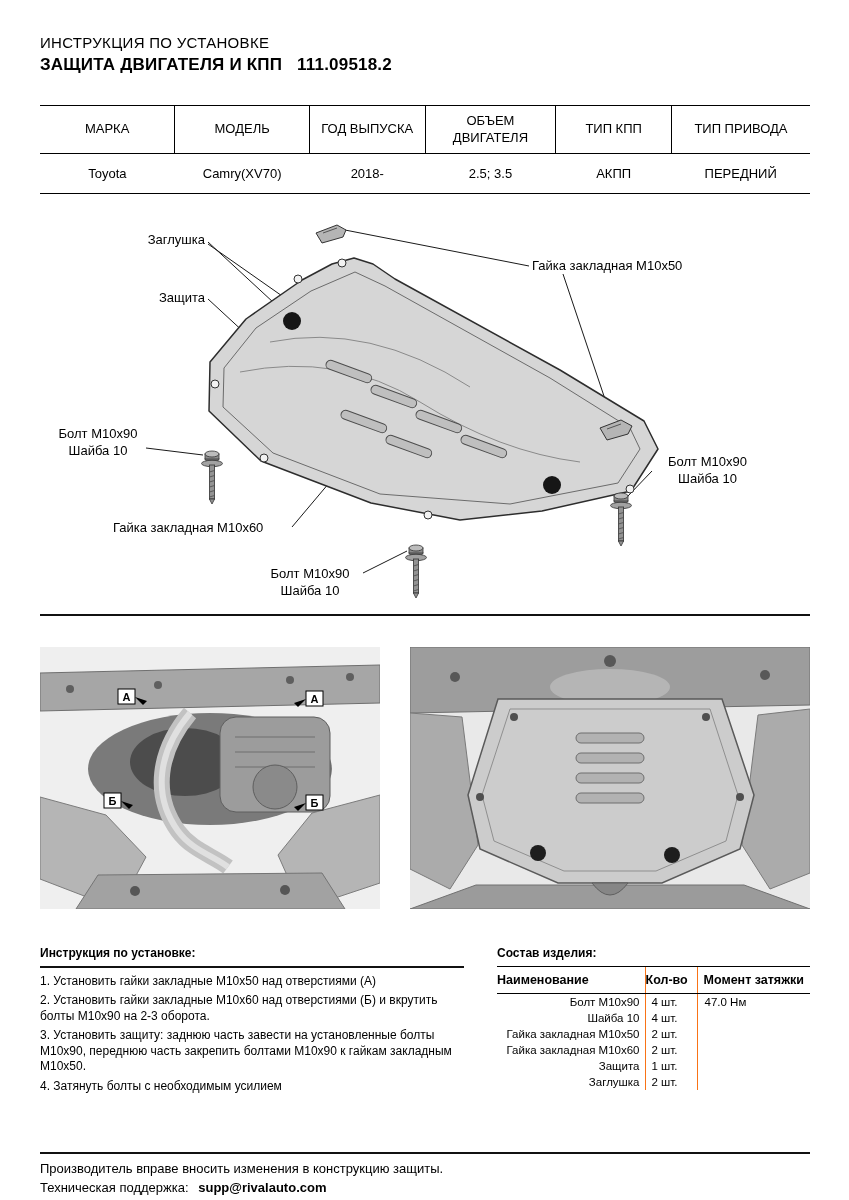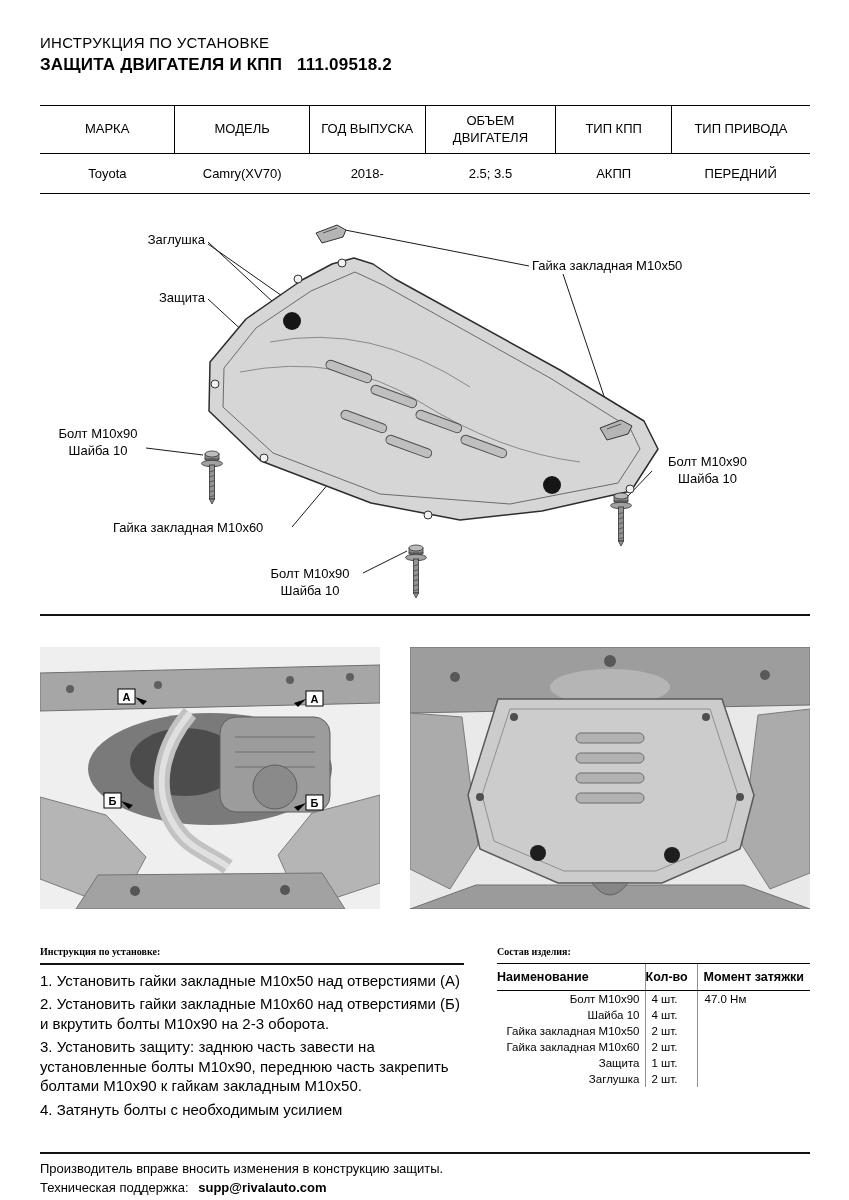--- a/index.html
+++ b/index.html
@@ -24,22 +24,22 @@
   table.spec td {
     font-size:13px; height:40px; border-bottom:1.5px solid #000;
     text-align:center; vertical-align:middle;
   }
 
   .dlabel { position:absolute; font-size:13px; line-height:1.3; white-space:nowrap; }
 
   .rule { height:1.5px; background:#111; margin-top:6px; }
   .divider { height:2px; background:#111; }
 
-  .sec-title { font-size:10px; font-weight:700;font-family:Liberation Serif, serif; }
-  .step { font-size:15px; line-height:1.3; margin-top:4px; }
+  .sec-title { font-size:12px; font-weight:700; }
+  .step { font-size:12px; line-height:1.3; margin-top:4px; }
   .steps { margin-top:6px; }
 
   table.parts { border-collapse:collapse; table-layout:fixed; width:313px; margin-top:6px; }
   table.parts th {
     font-size:12.5px; font-weight:700; height:27px;
     border-top:1.5px solid #000; border-bottom:1px solid #000;
     text-align:left; vertical-align:middle;
   }
   table.parts th.h3 { text-align:center; }
   table.parts th + th, table.parts td + td { border-left:1px solid #f97316; }

